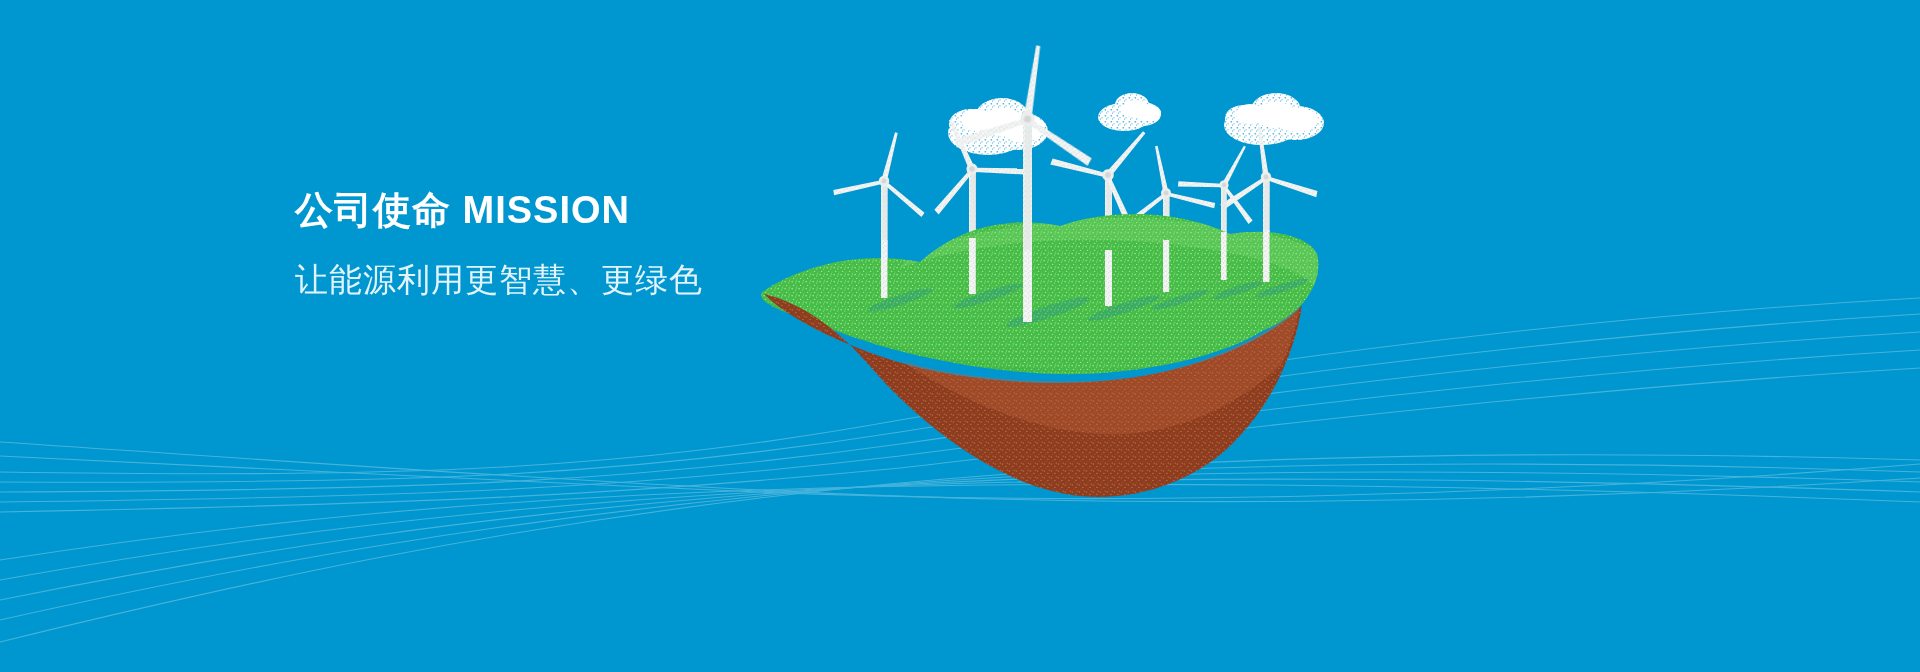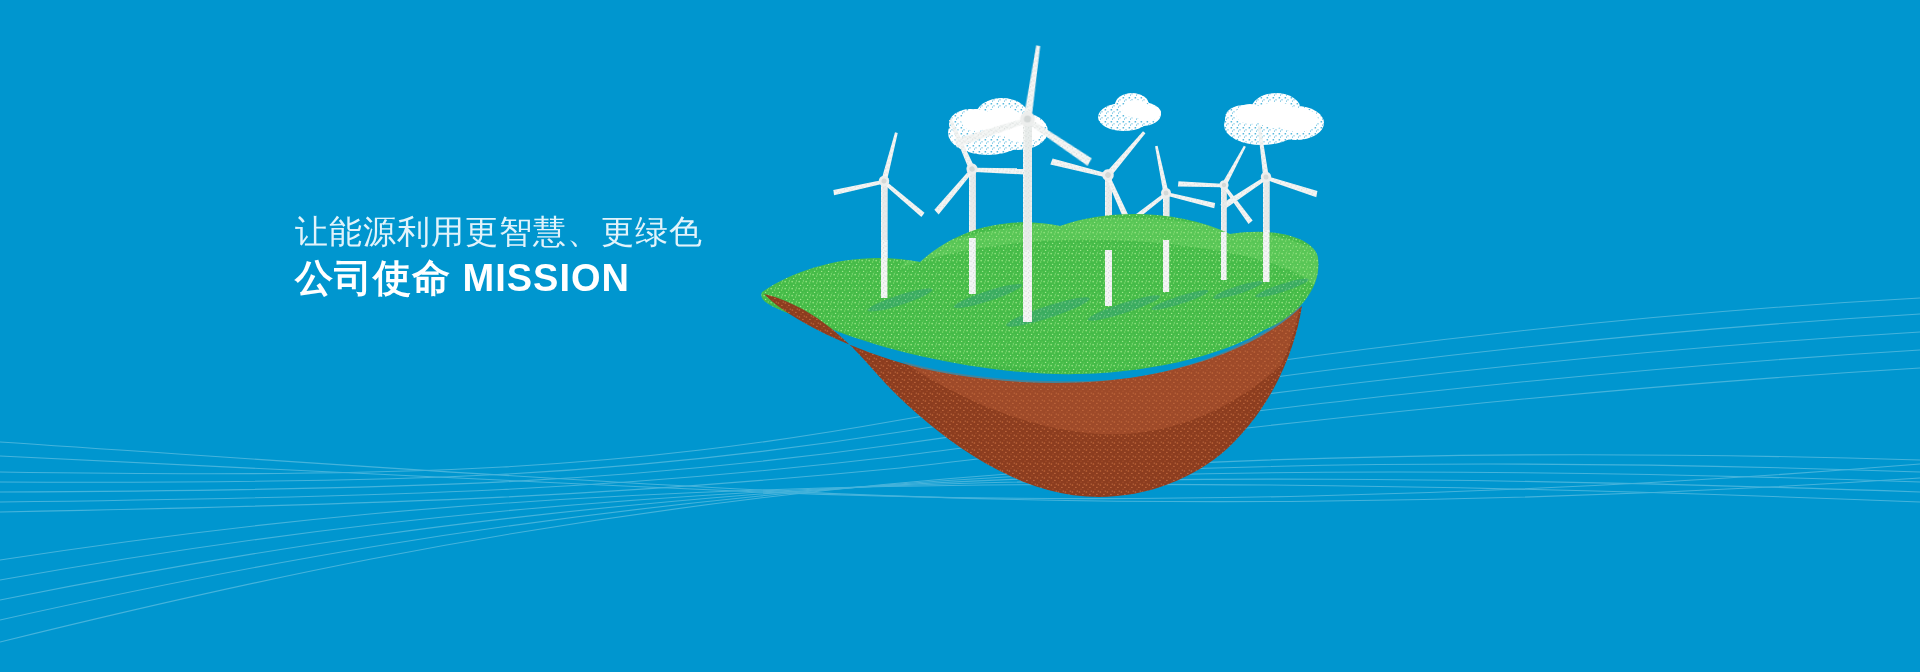--- a/index.html
+++ b/index.html
@@ -45,22 +45,22 @@
       <path d="M0 442 C 300 462, 520 478, 760 490 C 1100 508, 1500 506, 1920 478"></path>
       <path d="M0 560 C 260 520, 480 500, 760 490 C 1120 478, 1520 486, 1920 502"></path>
       <path d="M0 580 C 260 534, 480 508, 760 492 C 1120 472, 1520 478, 1920 492"></path>
       <path d="M0 600 C 260 548, 480 516, 760 494 C 1120 466, 1520 468, 1920 482"></path>
       <path d="M0 620 C 260 562, 480 524, 760 496 C 1120 460, 1520 458, 1920 472"></path>
       <path d="M0 642 C 260 578, 480 532, 760 498 C 1120 454, 1520 448, 1920 460"></path>
     </g>
   </svg>
 
   <div id="text-block">
+    <div id="heading">公司使命 MISSION</div>
     <div id="subheading">让能源利用更智慧、更绿色</div>
-    <div id="heading">公司使命 MISSION</div>
   </div>
 
   <div id="illustration">
     <svg viewBox="740 30 640 490">
       <defs>
 
         <pattern id="grassSpeck" width="7" height="7" patternUnits="userSpaceOnUse">
           <rect width="7" height="7" fill="#45bb48"></rect>
           <circle cx="1.2" cy="1.6" r="0.95" fill="#8ce07a"></circle>
           <circle cx="4.6" cy="3.1" r="0.8" fill="#7ad968"></circle>

